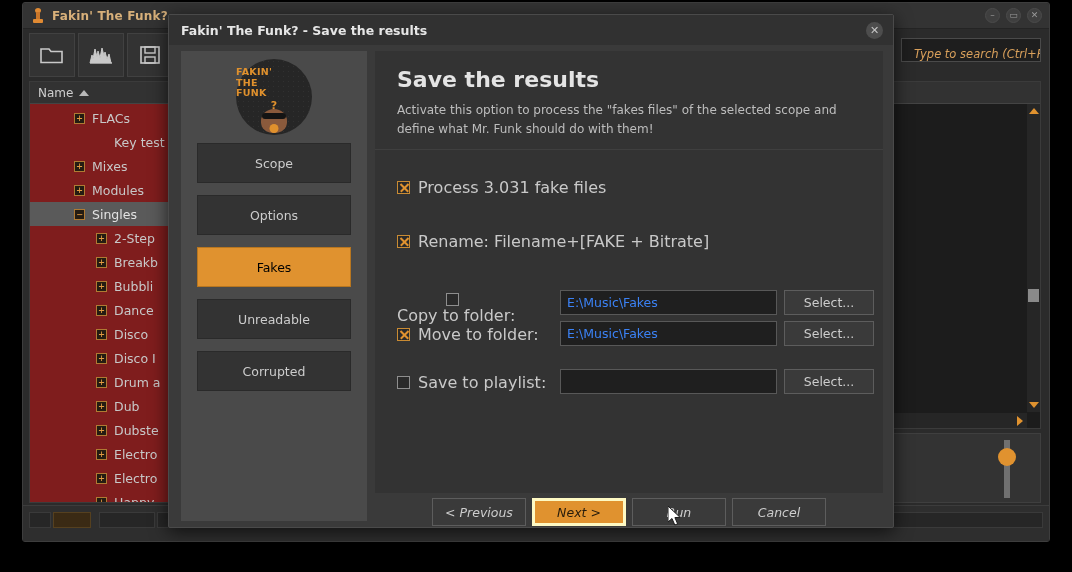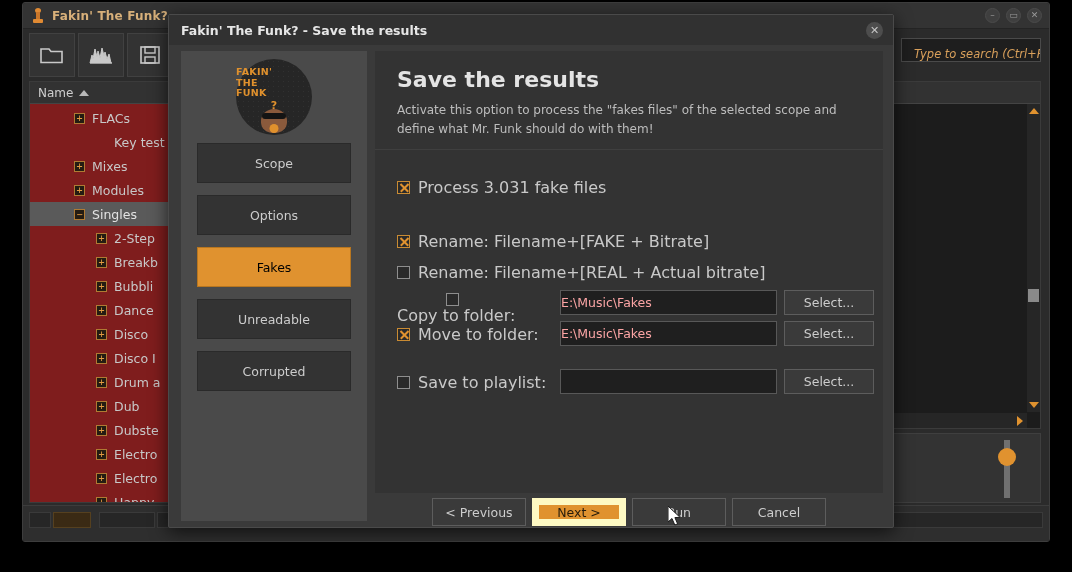--- a/index.html
+++ b/index.html
@@ -303,43 +303,43 @@
     content: ''; position: absolute; left: 1px; top: 5px;
     width: 11px; height: 1.6px; background: #e0922f;
   }
   .cbx.on::before { transform: rotate(45deg); }
   .cbx.on::after  { transform: rotate(-45deg); }
   .opt-label { font-size: 16px; color: #c9c9c9; white-space: nowrap; }
 
   .txt-input {
     position: absolute; width: 217px; height: 25px;
     background: #1f1f1f; border: 1px solid #585858;
-    display: flex; align-items: center; padding: 0 0;
-    font-size: 12.5px; color: #fca5a5;
+    display: flex; align-items: center; padding: 0 6px;
+    font-size: 12.5px; color: #3b82f6;
   }
   .sel-btn {
     position: absolute; width: 90px; height: 25px;
     background: #3a3a3a; border: 1px solid #5d5d5d;
     display: flex; align-items: center; justify-content: center;
     font-size: 12.5px; color: #cdcdcd;
   }
 
   .dlg-footer {
     position: absolute; left: 206px; top: 480px;
     width: 508px; height: 34px;
     display: flex; align-items: center; justify-content: center; gap: 6px;
   }
   .foot-btn {
     width: 94px; height: 28px;
     background: #3a3a3a; border: 1px solid #5d5d5d;
     display: flex; align-items: center; justify-content: center;
-    font-size: 12.5px; color: #cdcdcd;
+    font-size: 12.5px; color: #cdcdcd; font-style: italic;
   }
   .foot-btn.primary {
-    background: #e0922f; border: 7px solid #fef9c3; color: #261c0c;
+    background: #e0922f; border: 3px solid #fef9c3; color: #261c0c;
   }
   .cursor { position: absolute; left: 668px; top: 506px; z-index: 50; }
 </style>
 </head>
 <body>
 
 <div id="root">
 
   <div class="app-window">
 
@@ -594,24 +594,20 @@
       <div class="opt-row" style="top:126px;">
         <span class="cbx on"></span>
         <span class="opt-label">Process 3.031 fake files</span>
       </div>
 
       <div class="opt-row" style="top:180px;">
         <span class="cbx on"></span>
         <span class="opt-label">Rename: Filename+[FAKE + Bitrate]</span>
       </div>
 
-      <div class="opt-row" style="top:211px;">
-        <span class="cbx"></span>
-        <span class="opt-label">Rename: Filename+[REAL + Actual bitrate]</span>
-      </div>
 
       <div class="opt-row" style="top:242px;flex-direction:column;">
         <span class="cbx"></span>
         <span class="opt-label">Copy to folder:</span>
       </div>
       <div class="txt-input" style="left:185px;top:239px;">
         <span>E:\Music\Fakes</span>
       </div>
       <div class="sel-btn" style="left:409px;top:239px;">Select...</div>
 

